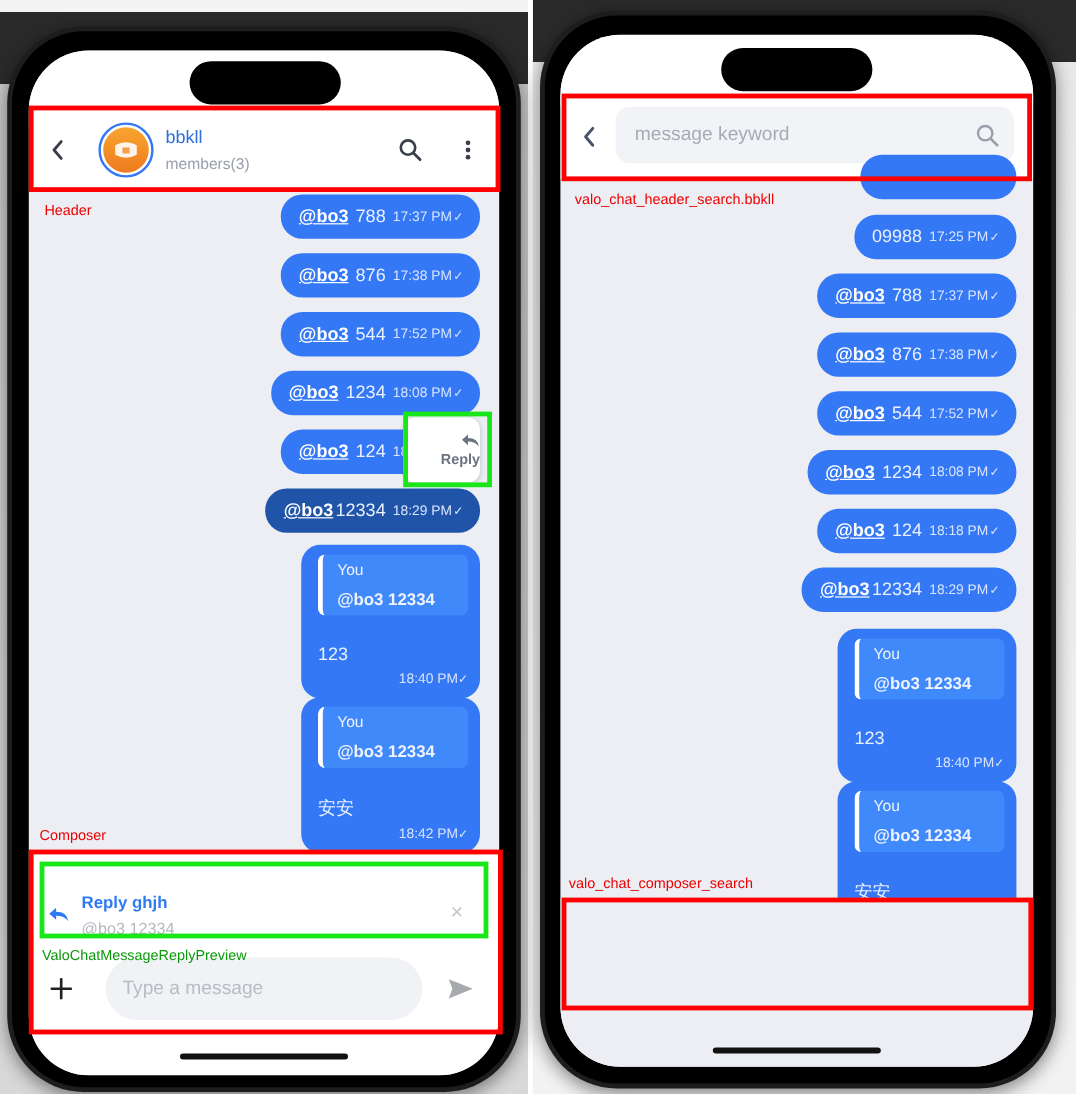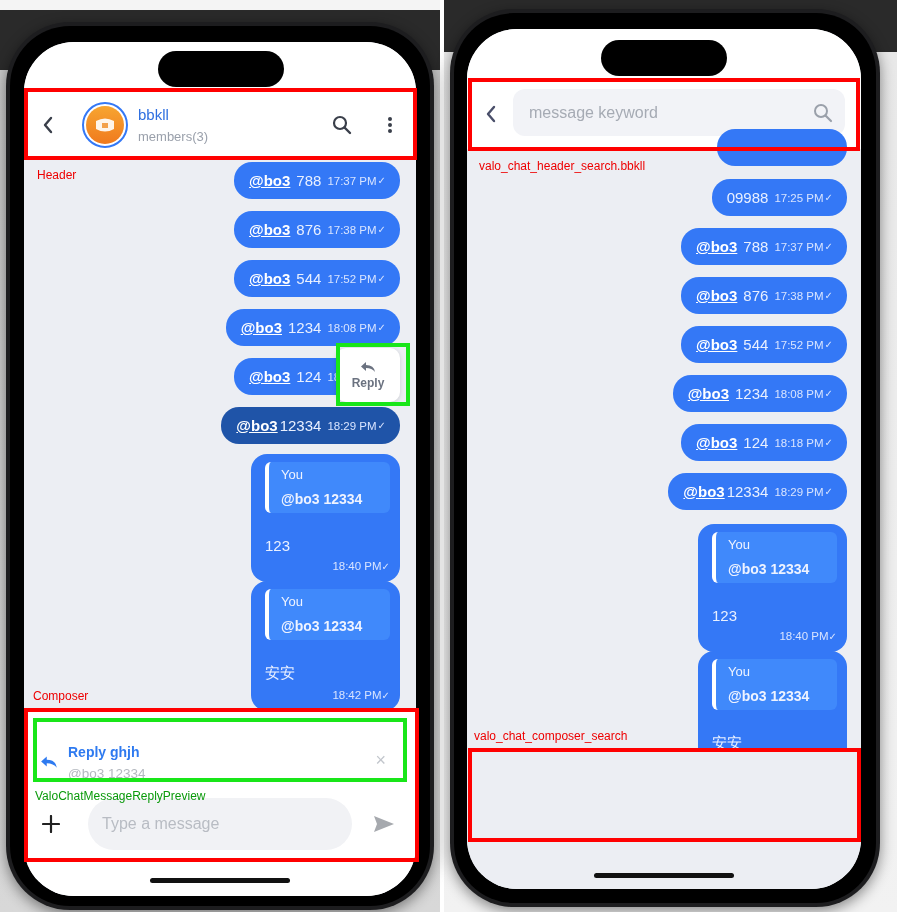--- a/index.html
+++ b/index.html
@@ -40,21 +40,21 @@
   .msg-time { font-size: 11.5px; color: #d8e4ff; }
   .check { font-size: 10px; color: #d8e4ff; margin-left: 1px; }
 
   .reply-bubble { position: absolute; width: 149px; background: #3478f6; border-radius: 16px; color: #fff; padding: 8px 10px 10px 14px; }
   .quote { background: #4089fb; border-radius: 6px; border-left: 4px solid #fff; padding: 5px 10px 6px 12px; }
   .quote-author { font-size: 13px; color: #eef3ff; }
   .quote-text { font-size: 14px; font-weight: bold; color: #eef3ff; margin-top: 9px; }
   .reply-body { font-size: 15px; color: #e9f0ff; margin-top: 24px; }
   .reply-time { font-size: 11.5px; color: #d8e4ff; text-align: right; margin-top: 6px; }
 
-  .reply-popup { position: absolute; width: 64px; height: 54px; background: #fff; border-radius: 10px; display: flex; flex-direction: column; align-items: center; justify-content: center; cursor: pointer; box-shadow: 0 1px 4px rgba(0,0,0,.15); z-index: 4; }
+  .reply-popup { position: absolute; width: 64px; height: 54px; background: #fff; border-radius: 10px; display: flex; flex-direction: column; align-items: flex-end; justify-content: center; cursor: pointer; box-shadow: 0 1px 4px rgba(0,0,0,.15); z-index: 4; }
   .reply-popup .lbl { font-size: 12px; color: #6b7280; font-weight: bold; margin-top: 3px; }
 
   
   .composer { position: absolute; left: 0; right: 0; background: #fff; }
   .reply-preview { position: absolute; display: flex; align-items: center; }
   .rp-title { font-weight: bold; color: #2e7af0; font-size: 14px; }
   .rp-sub { color: #b4b8bf; font-size: 13.5px; margin-top: 6px; }
   .close-x { position: absolute; color: #c2c6cc; font-size: 18px; cursor: pointer; }
   .input-row { position: absolute; display: flex; align-items: center; }
   .plus-btn { width: 30px; height: 30px; display: flex; align-items: center; justify-content: center; cursor: pointer; }

